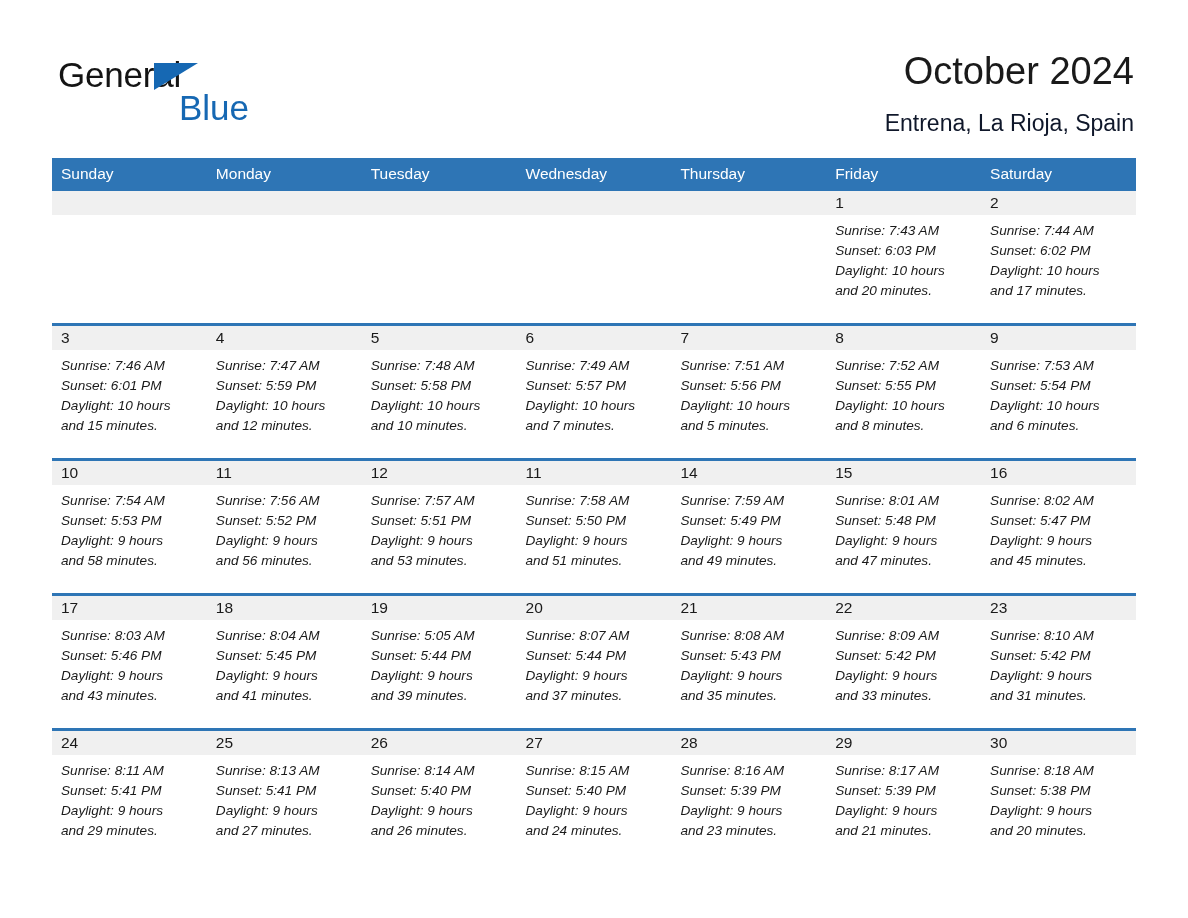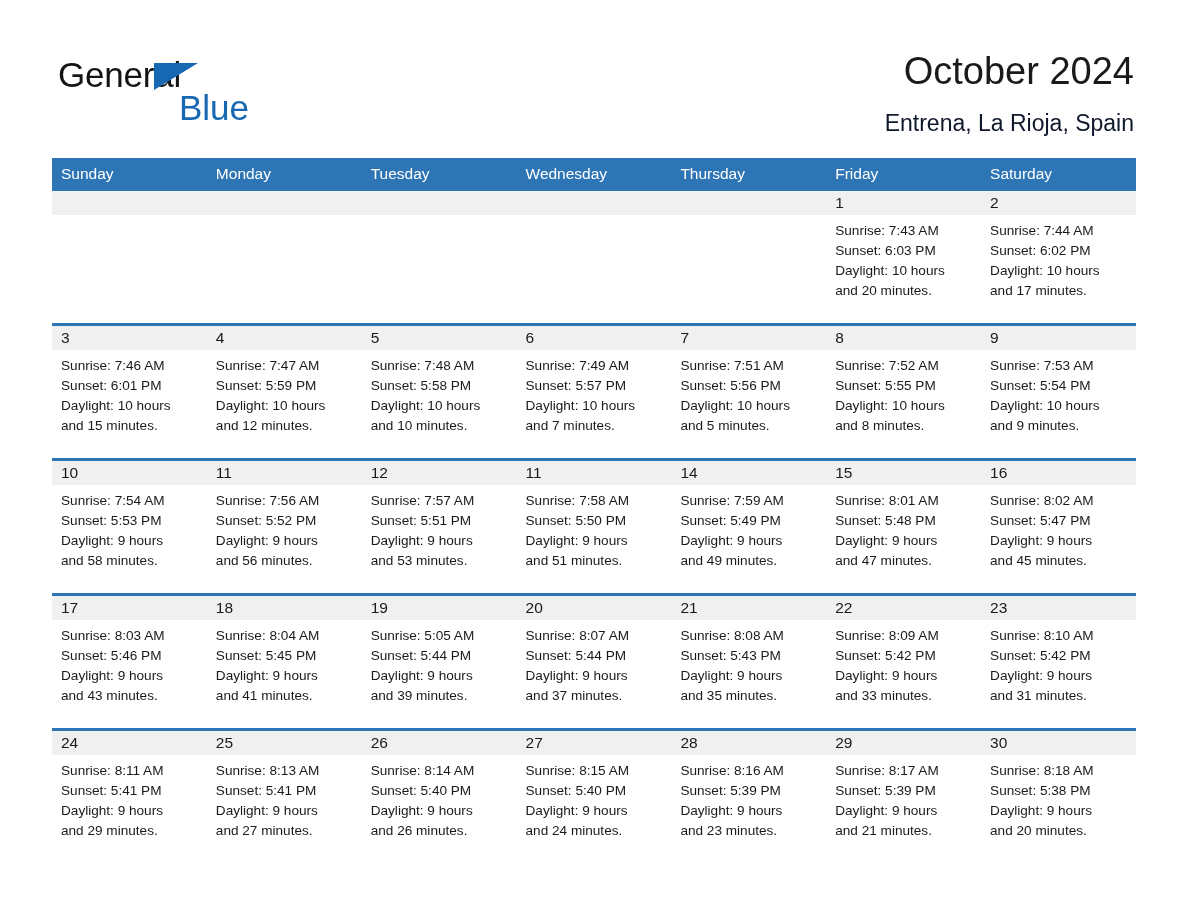--- a/index.html
+++ b/index.html
@@ -143,20 +143,21 @@
     background: #f0f0f0;
     height: 24px;
     line-height: 24px;
     padding-left: 9px;
     font-size: 15.5px;
     color: #1a1a1a;
     box-sizing: border-box;
   }
   .cell-body {
     padding: 6px 6px 0 9px;
+    font-style: italic;
   }
   .cell-body div {
     font-size: 13.6px;
     line-height: 20px;
     color: #1a1a1a;
     white-space: nowrap;
   }
   .cell.empty .cell-body { visibility: hidden; }
 </style>
 </head>
@@ -350,21 +351,21 @@
                 </div>
               </div>
             </td>
             <td>
               <div class="cell">
                 <div class="daynum-band">9</div>
                 <div class="cell-body">
                   <div>Sunrise: 7:53 AM</div>
                   <div>Sunset: 5:54 PM</div>
                   <div>Daylight: 10 hours</div>
-                  <div>and 9 minutes.</div>
+                  <div>and 6 minutes.</div>
                 </div>
               </div>
             </td>
           </tr>
           <tr class="week-row">
             <td>
               <div class="cell">
                 <div class="daynum-band">10</div>
                 <div class="cell-body">
                   <div>Sunrise: 7:54 AM</div>

